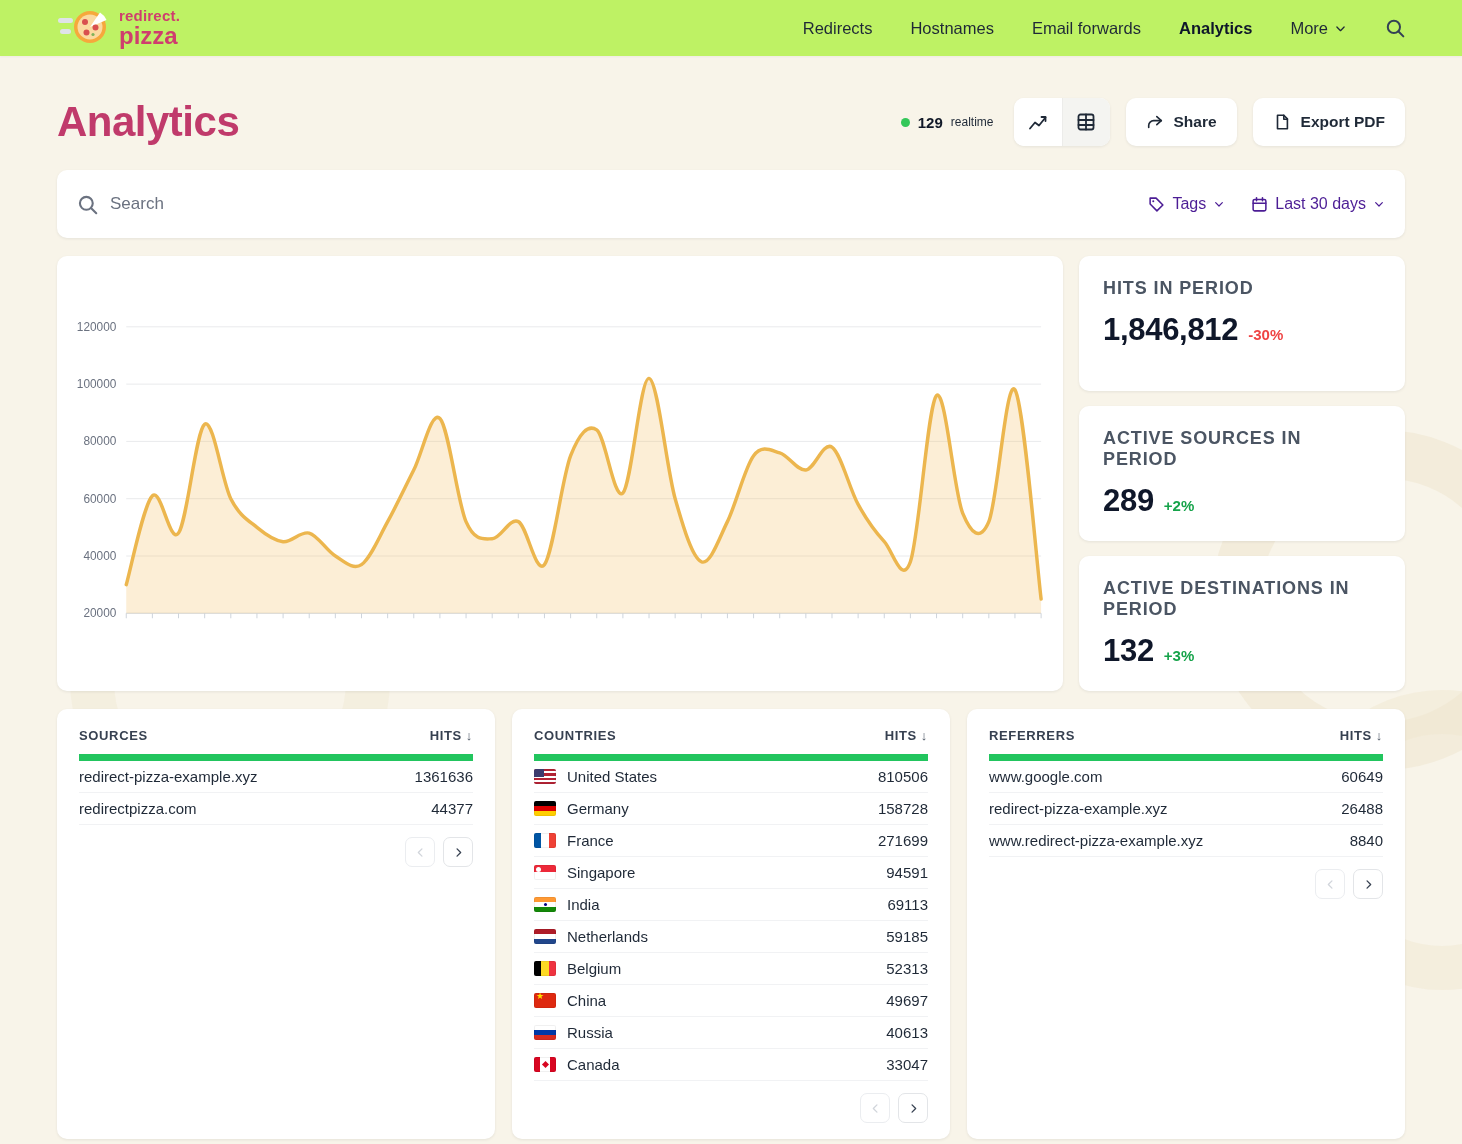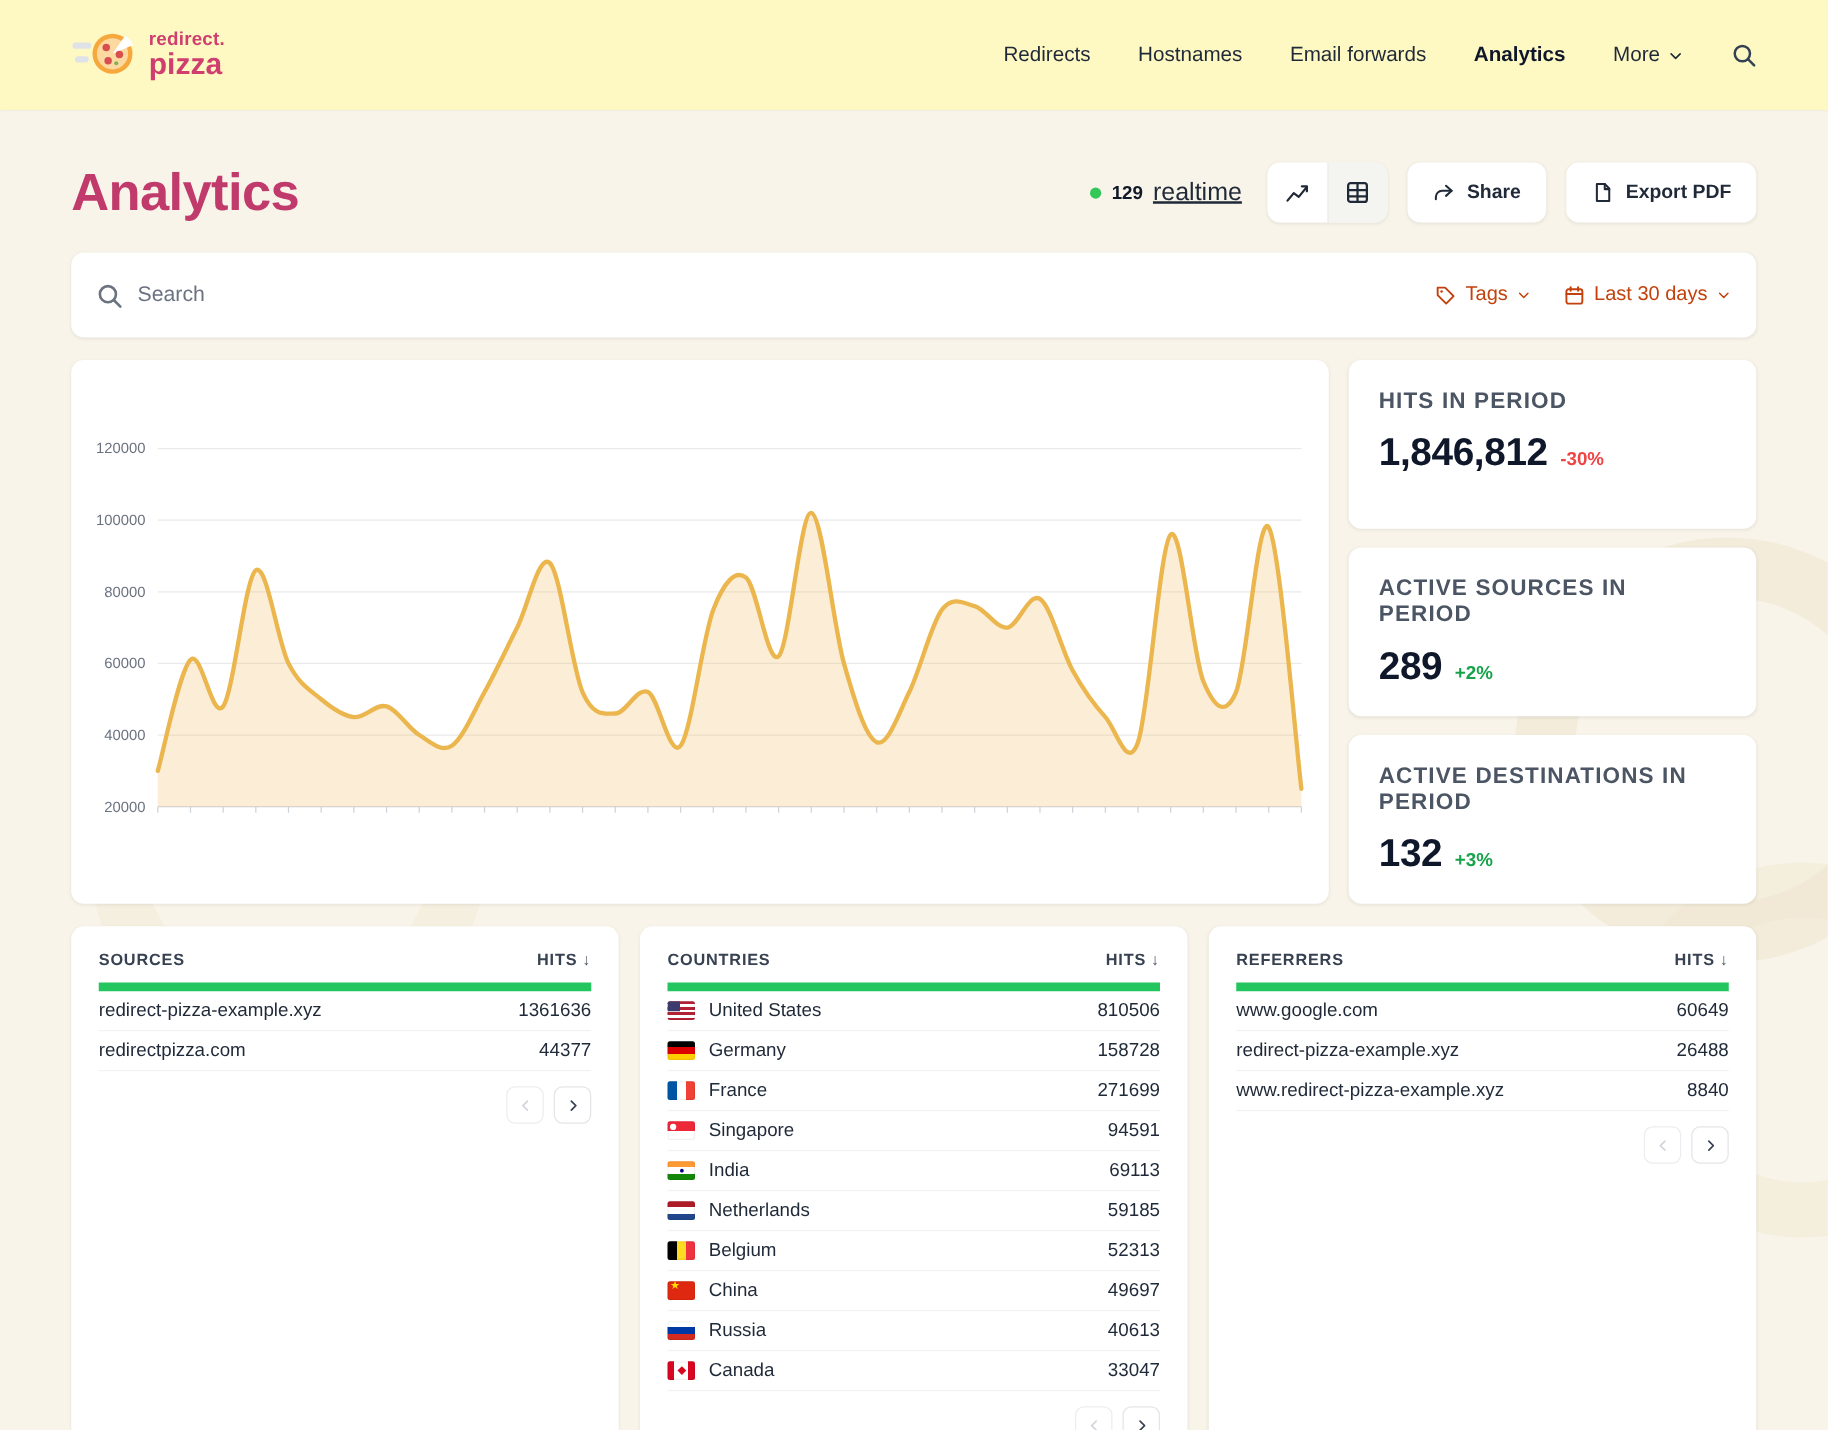--- a/index.html
+++ b/index.html
@@ -12,21 +12,21 @@
   }
   
   .ring { position: absolute; border-radius: 50%; z-index: 0; }
   .r1 { width: 340px; height: 340px; border: 48px solid #efe6cf; opacity: .55; right: -90px; top: 430px; }
   .r2 { width: 300px; height: 300px; border: 44px solid #efe6cf; opacity: .45; right: -130px; top: 690px; }
   .r3 { width: 320px; height: 320px; border: 44px solid #efe6cf; opacity: .35; left: 70px; top: 520px; }
 
   
   .navbar {
     position: relative; z-index: 2;
-    height: 88px; background: #fef9c3;
+    height: 56px; background: #bef264;
     display: flex; align-items: center; justify-content: space-between;
     padding: 0 57px;
     box-shadow: 0 1px 2px rgba(0,0,0,.04);
   }
   .logo { display: flex; align-items: center; gap: 10px; cursor: pointer; }
   .logo-text { display: flex; flex-direction: column; line-height: 1; }
   .lt1 { color: #cf3e6e; font-weight: 700; font-size: 15px; letter-spacing: .2px; }
   .lt2 { color: #cf3e6e; font-weight: 700; font-size: 24px; margin-top: 1px; }
   .nav { display: flex; align-items: center; gap: 38px; }
   .nav-item { font-size: 16.5px; color: #1f2937; text-decoration: none; cursor: pointer; display: flex; align-items: center; gap: 6px; }
@@ -34,40 +34,40 @@
   .nav-search { background: none; border: none; cursor: pointer; color: #334155; display: flex; align-items: center; }
 
   
   .content { position: relative; z-index: 1; padding: 0 57px; }
   .page-head { display: flex; align-items: center; justify-content: space-between; margin: 42px 0 24px; }
   h1 { font-size: 42px; font-weight: 800; color: #c03a6b; letter-spacing: -.5px; }
   .head-actions { display: flex; align-items: center; gap: 16px; }
   .realtime { display: flex; align-items: center; gap: 8px; margin-right: 4px; }
   .dot { width: 9px; height: 9px; border-radius: 50%; background: #34c759; }
   .rt-count { font-weight: 700; font-size: 15px; color: #111827; }
-  .rt-label { font-size: 20px; color: #1f2937; text-decoration: underline; cursor: pointer; }
+  .rt-label { font-size: 12px; color: #1f2937; cursor: pointer; }
 
   .card { background: #fff; border-radius: 10px; box-shadow: 0 1px 3px rgba(16,24,40,.08); }
 
   .seg { display: flex; background: #fff; border-radius: 10px; box-shadow: 0 1px 3px rgba(16,24,40,.08); overflow: hidden; }
   .seg-btn { width: 48px; height: 48px; border: none; background: #fff; display: flex; align-items: center; justify-content: center; cursor: pointer; color: #1f2937; }
   .seg-btn + .seg-btn { border-left: 1px solid #ececea; background: #f4f4f1; }
 
   .btn {
     height: 48px; padding: 0 20px; background: #fff; border: none; border-radius: 10px;
     box-shadow: 0 1px 3px rgba(16,24,40,.08);
     font-family: "Liberation Sans", sans-serif; font-size: 15.5px; font-weight: 700; color: #1f2937;
     display: flex; align-items: center; gap: 10px; cursor: pointer;
   }
 
   
   .searchbar { height: 68px; display: flex; align-items: center; padding: 0 20px; gap: 12px; margin-bottom: 18px; }
   .search-input { flex: 1; border: none; outline: none; background: transparent; font-size: 17px; color: #111827; font-family: "Liberation Sans", sans-serif; }
   .search-input::placeholder { color: #6b7280; }
-  .filter { display: flex; align-items: center; gap: 7px; color: #c2410c; font-size: 16px; cursor: pointer; margin-left: 14px; white-space: nowrap; }
+  .filter { display: flex; align-items: center; gap: 7px; color: #4c1d95; font-size: 16px; cursor: pointer; margin-left: 14px; white-space: nowrap; }
 
   
   .dash { display: grid; grid-template-columns: 1fr 326px; gap: 16px; }
   .chart-card { padding: 18px 12px 12px 6px; display: flex; align-items: center; }
   .chart-card svg { width: 100%; display: block; font-family: "Liberation Sans", sans-serif; }
   .stats { display: grid; grid-template-rows: repeat(3, 1fr); gap: 15px; }
   .stat { padding: 22px 24px; }
   .stat-label { font-size: 18px; font-weight: 700; letter-spacing: .05em; color: #4b5563; }
   .stat-value-row { margin-top: 13px; display: flex; align-items: baseline; }
   .stat-value { font-size: 31px; font-weight: 800; color: #0f172a; letter-spacing: -.3px; }

